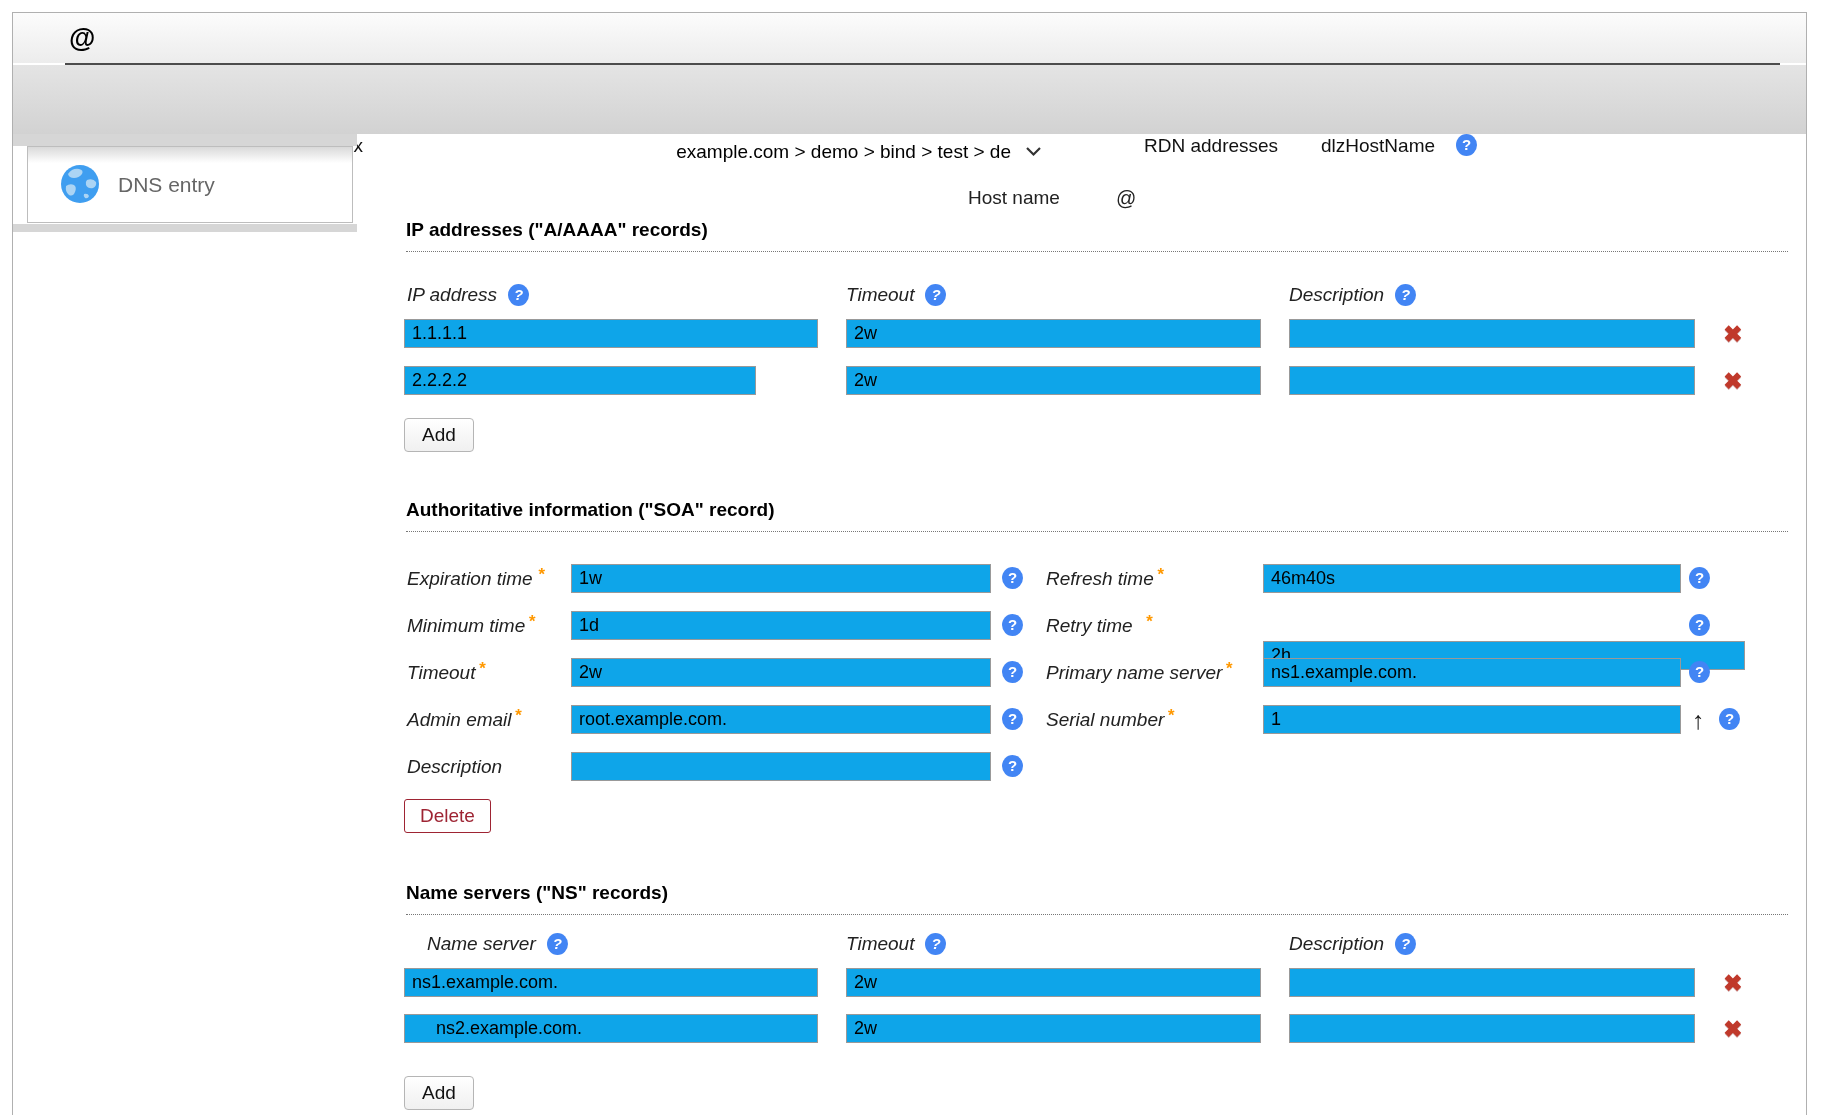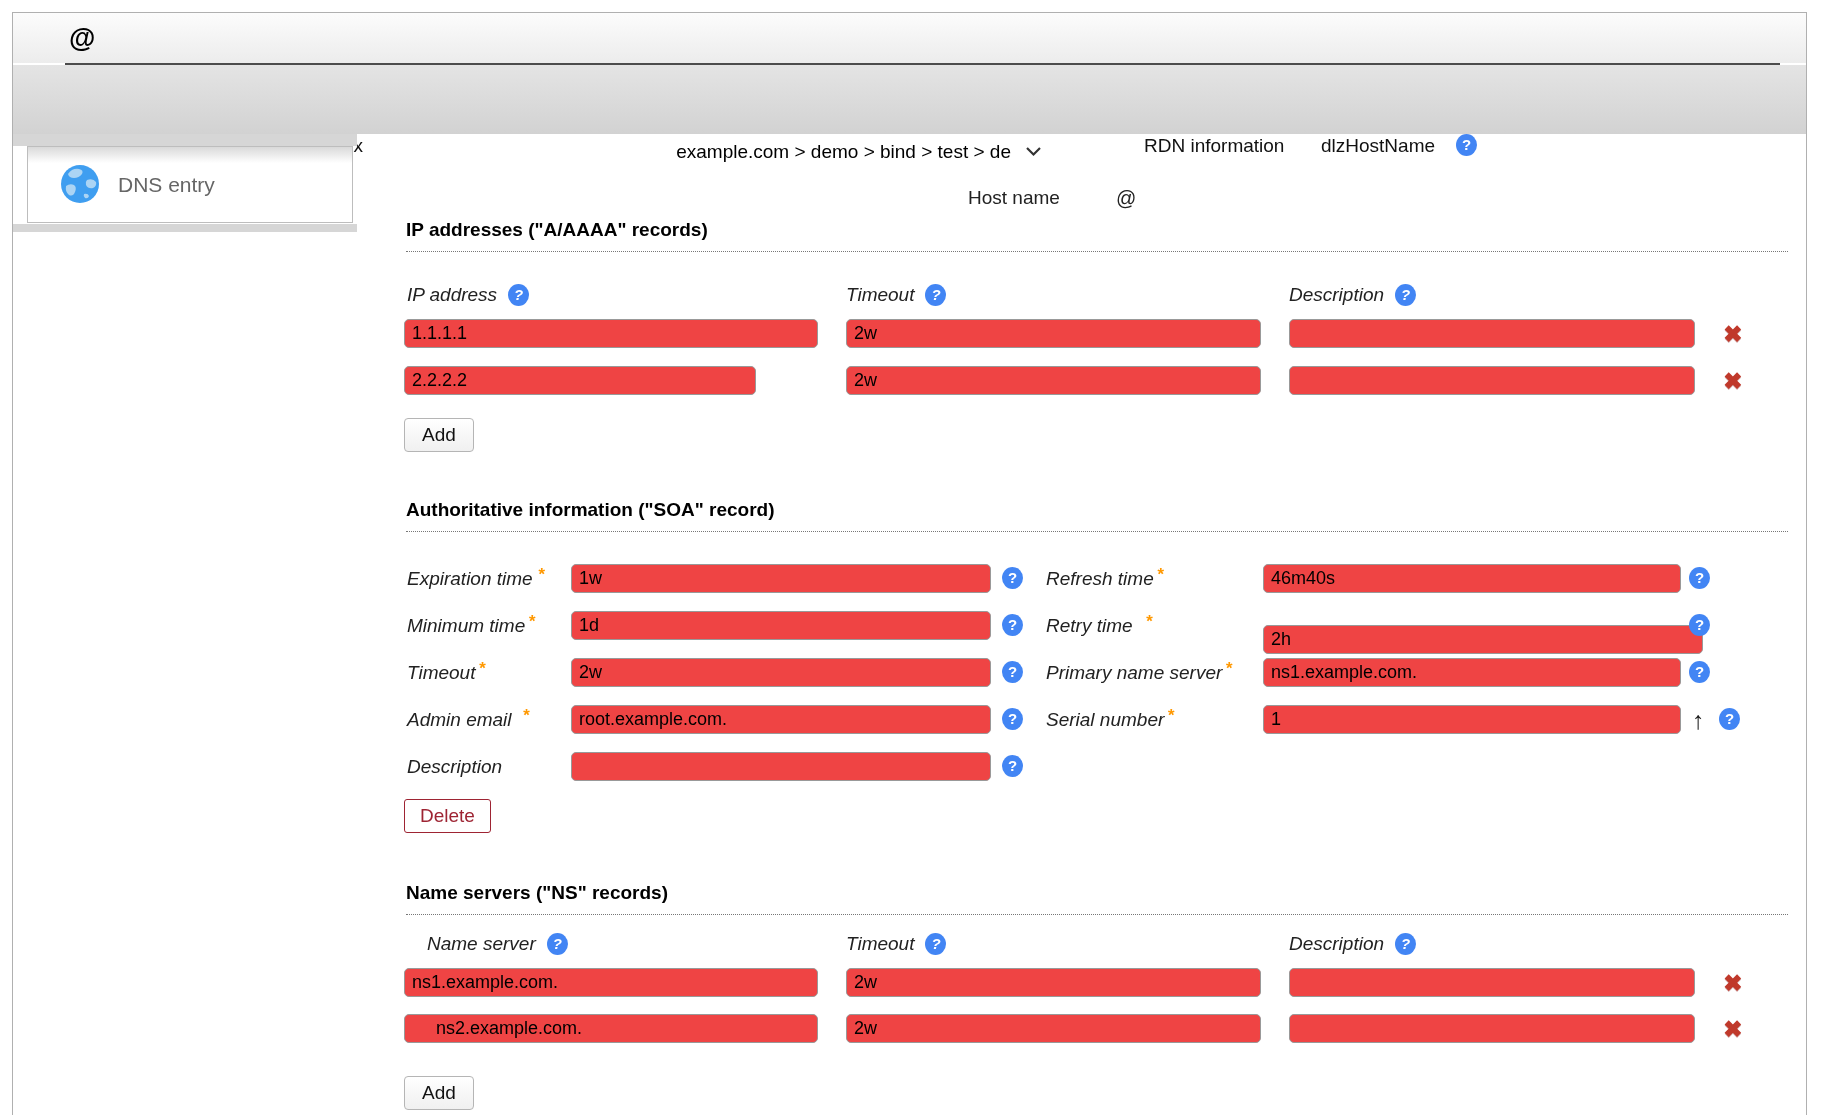--- a/index.html
+++ b/index.html
@@ -39,22 +39,22 @@
              background:linear-gradient(#d9d9d9 0px,#ffffff 16px); border:1px solid #bdbdbd; cursor:pointer; }
   #dns-tab .globe { position:absolute; left:32px; top:17px; }
   #tab-label { position:absolute; left:90px; top:0; height:100%; display:flex; align-items:center;
                font-size:21px; color:#666; }
   #tabbar-strip-bottom { position:absolute; left:0; top:211px; width:344px; height:8px; background:#d6d6d6; }
 
   
   .lbl { position:absolute; font-size:19px; color:#222; height:24px; line-height:24px;margin-top:26px; }
   .flexrow { position:absolute; display:flex; align-items:center; gap:11px; height:24px;font-style:italic; }
   .flexrow .txt { font-size:19px; color:#222; }
-  .inp { position:absolute; height:29px; border:1px solid #999; border-radius:5px;
-         background:#ef4444; font-family:inherit; font-size:18px; color:#000; padding:0 7px; }
+  .inp { position:absolute; height:29px; border:1px solid #999; border-radius:0;
+         background:#0ea5e9; font-family:inherit; font-size:18px; color:#000; padding:0 7px; }
   .sect-title { position:absolute; width:1382px; font-size:19px; font-weight:bold; color:#000;
                 padding-bottom:10px; border-bottom:1px dotted #777; }
   .xbtn { position:absolute; width:28px; height:28px; font-size:23px; line-height:28px; text-align:center;
           color:#c0392b; font-weight:bold; cursor:pointer;
           text-shadow:0 1px 0 rgba(120,10,10,.35); }
   .btn { position:absolute; border:1px solid #b5b5b5; border-radius:4px;
          background:linear-gradient(#ffffff,#f0f0f0); font-family:inherit;
          font-size:19px; color:#111; padding:5px 17px; cursor:pointer; }
   .del-btn { position:absolute; border:1px solid #9e2433; border-radius:3px; background:#fff;
              font-family:inherit; font-size:19px; color:#9e2433; padding:5px 15px; cursor:pointer; }
@@ -73,21 +73,21 @@
   <div id="header-rule"></div>
 
   <div id="toolbar">
     <div id="suffix-label" class="bar-label">Suffix</div>
     <div id="suffix-select">
       <span>example.com &gt; demo &gt; bind &gt; test &gt; de</span>
       <svg width="17" height="11" viewBox="0 0 17 11">
         <polyline points="2,2 8.5,8.5 15,2" fill="none" stroke="#333" stroke-width="2.2"></polyline>
       </svg>
     </div>
-    <div id="rdn-label" class="bar-label">RDN information</div>
+    <div id="rdn-label" class="bar-label">RDN addresses</div>
     <div id="rdn-value" class="bar-label">dlzHostName</div>
     <span class="qicon abs" style="left:1443px; top:69px;">?</span>
   </div>
 
   <div id="tabbar-strip-top"></div>
   <div id="dns-tab">
     <svg class="globe" width="40" height="40" viewBox="0 0 40 40">
       <circle cx="20" cy="20" r="19" fill="#3f9ef0"></circle>
       <path d="M8 10 Q12 4 19 5 Q24 6 22 10 Q19 14 14 14 Q9 14 8 10 Z" fill="#abd4f4"></path>
       <path d="M6 22 Q10 19 14 21 Q17 23 15 28 Q13 33 9 31 Q5 28 6 22 Z" fill="#abd4f4"></path>
@@ -135,21 +135,21 @@
     <span class="req">*</span>
   </div>
   <div class="flexrow" style="left:394px; top:601px; gap:2px;">
     <span class="txt">Minimum time</span>
     <span class="req">*</span>
   </div>
   <div class="flexrow" style="left:394px; top:648px; gap:2px;">
     <span class="txt">Timeout</span>
     <span class="req">*</span>
   </div>
-  <div class="flexrow" style="left:394px; top:695px; gap:10px;">
+  <div class="flexrow" style="left:394px; top:695px; gap:2px;">
     <span class="txt">Admin email</span>
     <span class="req">*</span>
   </div>
   <div class="flexrow" style="left:394px; top:742px;">
     <span class="txt">Description</span>
   </div>
 
   <input class="inp" style="left: 558px; top: 551px; width: 420px;" value="1w">
   <span class="qicon abs" style="left:989px; top:554px;">?</span>
   <input class="inp" style="left: 558px; top: 598px; width: 420px;" value="1d">
@@ -173,21 +173,21 @@
     <span class="txt">Primary name server</span>
     <span class="req">*</span>
   </div>
   <div class="flexrow" style="left:1033px; top:695px; gap:2px;">
     <span class="txt">Serial number</span>
     <span class="req">*</span>
   </div>
 
   <input class="inp" style="left: 1250px; top: 551px; width: 418px;" value="46m40s">
   <span class="qicon abs" style="left:1676px; top:554px;">?</span>
-  <input class="inp" style="left: 1250px; top: 612px; width: 440px;" value="2h">
+  <input class="inp" style="left: 1250px; top: 628px; width: 482px;" value="2h">
   <span class="qicon abs" style="left:1676px; top:601px;">?</span>
   <input class="inp" style="left: 1250px; top: 645px; width: 418px;" value="ns1.example.com.">
   <span class="qicon abs" style="left:1676px; top:648px;">?</span>
   <input class="inp" style="left: 1250px; top: 692px; width: 418px;" value="1">
   <span class="uparrow" style="left:1672px; top:693px;">↑</span>
   <span class="qicon abs" style="left:1706px; top:695px;">?</span>
 
   <button class="del-btn" style="left:391px; top:786px;">Delete</button>
 
   <div class="sect-title" style="left:393px; top:869px;">Name servers ("NS" records)</div>

